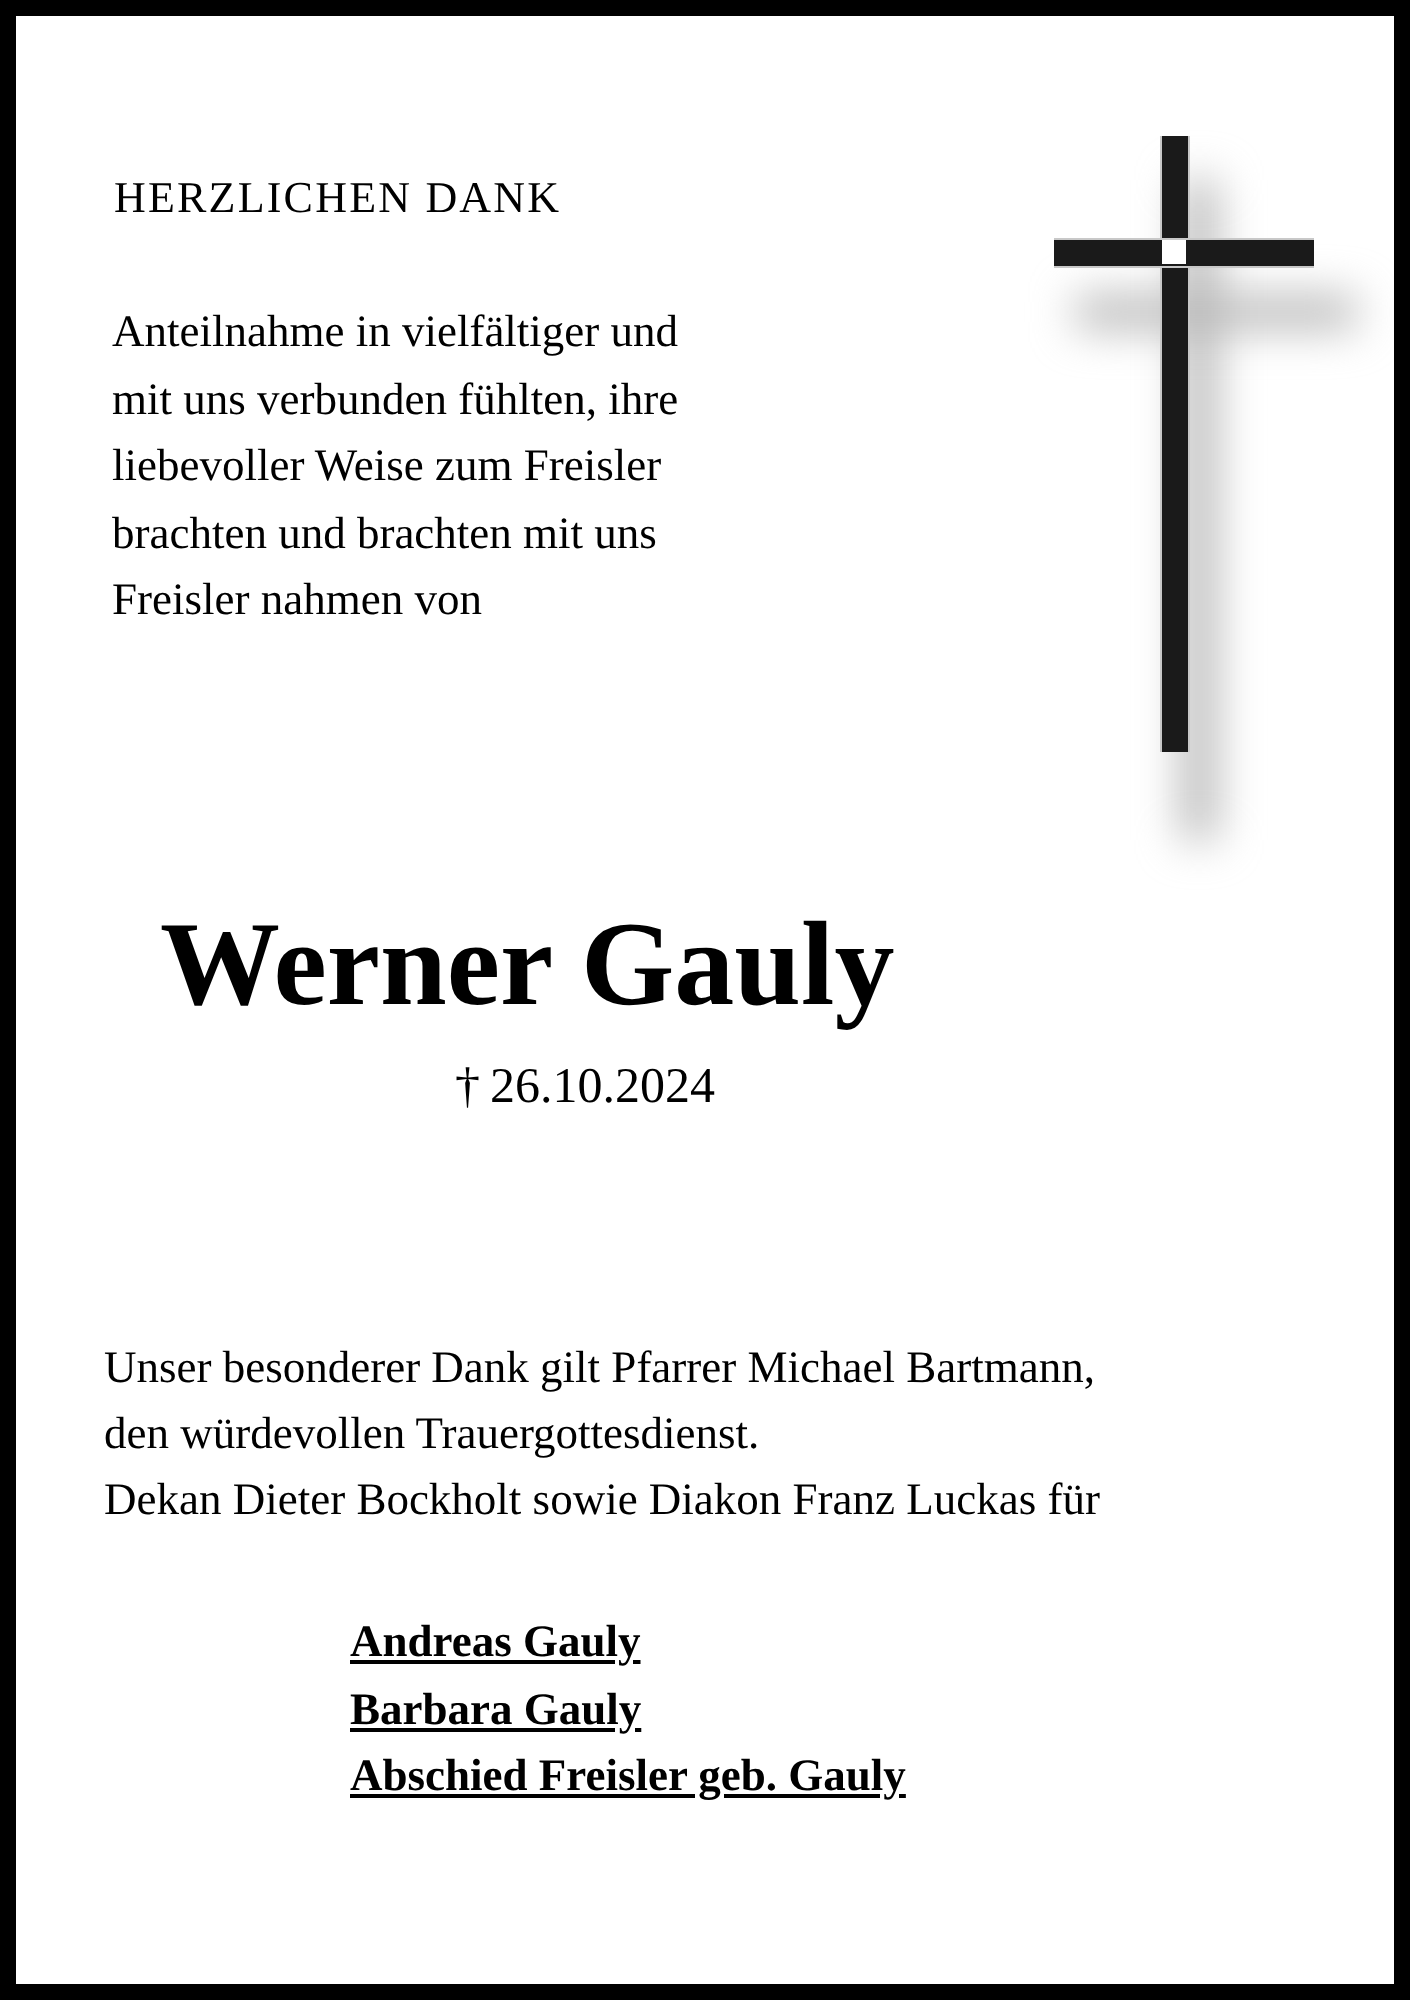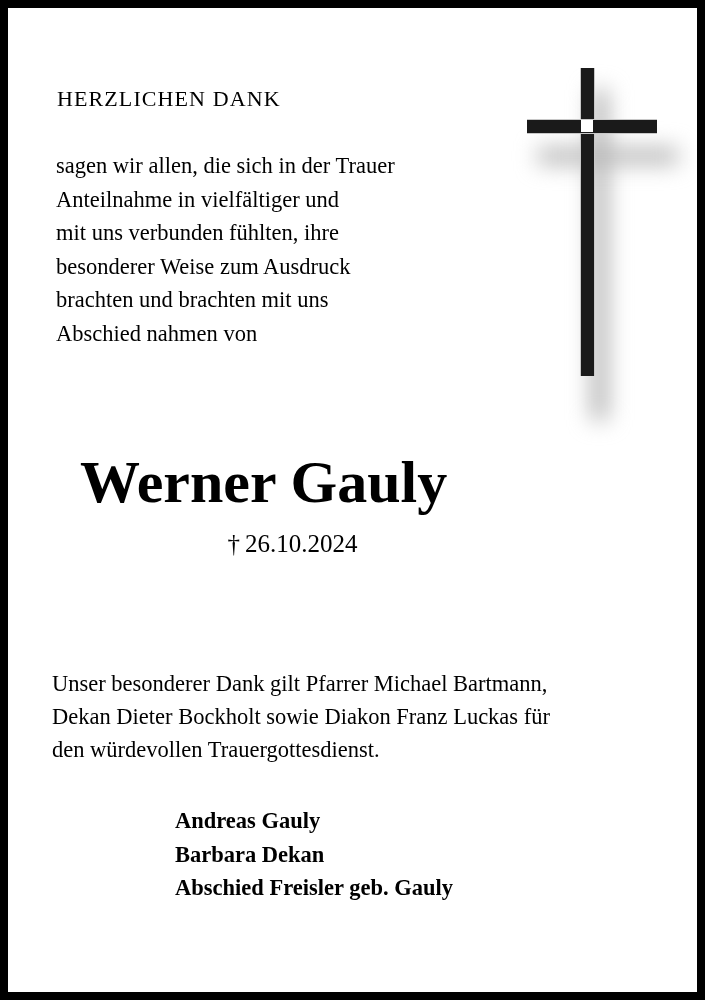--- a/index.html
+++ b/index.html
@@ -152,20 +152,21 @@
     white-space: nowrap;
   }
 
   #signatories {
     position: absolute;
     left: 167px;
     top: 796px;
     font-size: 22.5px;
     font-weight: 700;
     line-height: 33.5px;
+    text-decoration: underline;
   }
   #signatories .sig-line {
     display: block;
     white-space: nowrap;
   }
 </style>
 </head>
 <body>
 
 <div id="notice">
@@ -175,40 +176,39 @@
       <div class="cross-shadow-v"></div>
       <div class="cross-shadow-h"></div>
       <div class="cross-bar-v"></div>
       <div class="cross-bar-h"></div>
       <div class="cross-center"></div>
     </div>
 
     <div id="heading">HERZLICHEN DANK</div>
 
     <div id="intro-paragraph">
-      <span class="line">sagen wir allen, die sich in der Trauer</span>
       <span class="line">Anteilnahme in vielfältiger und</span>
       <span class="line">mit uns verbunden fühlten, ihre</span>
-      <span class="line">besonderer Weise zum Ausdruck</span>
+      <span class="line">liebevoller Weise zum Freisler</span>
       <span class="line">brachten und brachten mit uns</span>
-      <span class="line">Abschied nahmen von</span>
+      <span class="line">Freisler nahmen von</span>
     </div>
 
     <div id="deceased-name">Werner Gauly</div>
 
     <div id="death-date">
       <span class="dagger">†</span><span>26.10.2024</span>
     </div>
 
     <div id="thanks-paragraph">
       <span class="line">Unser besonderer Dank gilt Pfarrer Michael Bartmann,</span>
+      <span class="line">den würdevollen Trauergottesdienst.</span>
       <span class="line">Dekan Dieter Bockholt sowie Diakon Franz Luckas für</span>
-      <span class="line">den würdevollen Trauergottesdienst.</span>
     </div>
 
     <div id="signatories">
       <span class="sig-line">Andreas Gauly</span>
-      <span class="sig-line">Barbara Dekan</span>
+      <span class="sig-line">Barbara Gauly</span>
       <span class="sig-line">Abschied Freisler geb. Gauly</span>
     </div>
 
   </div>
 </div>
 
 </body></html>

